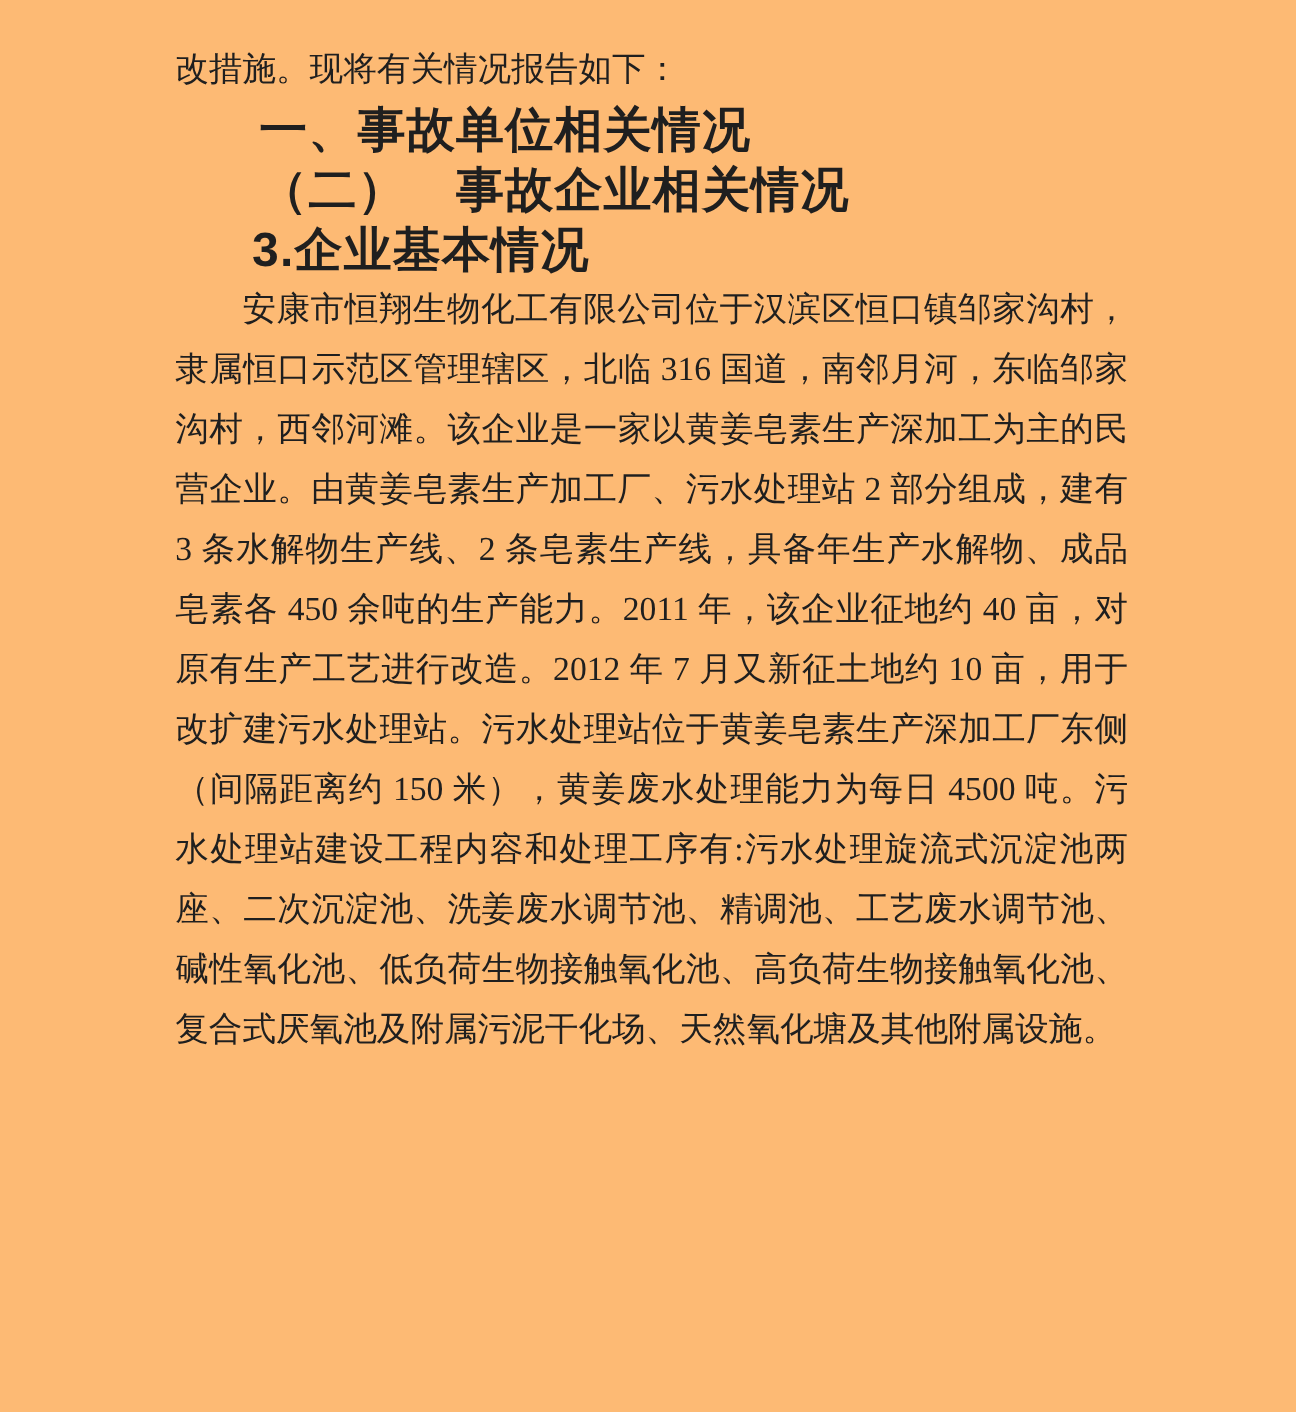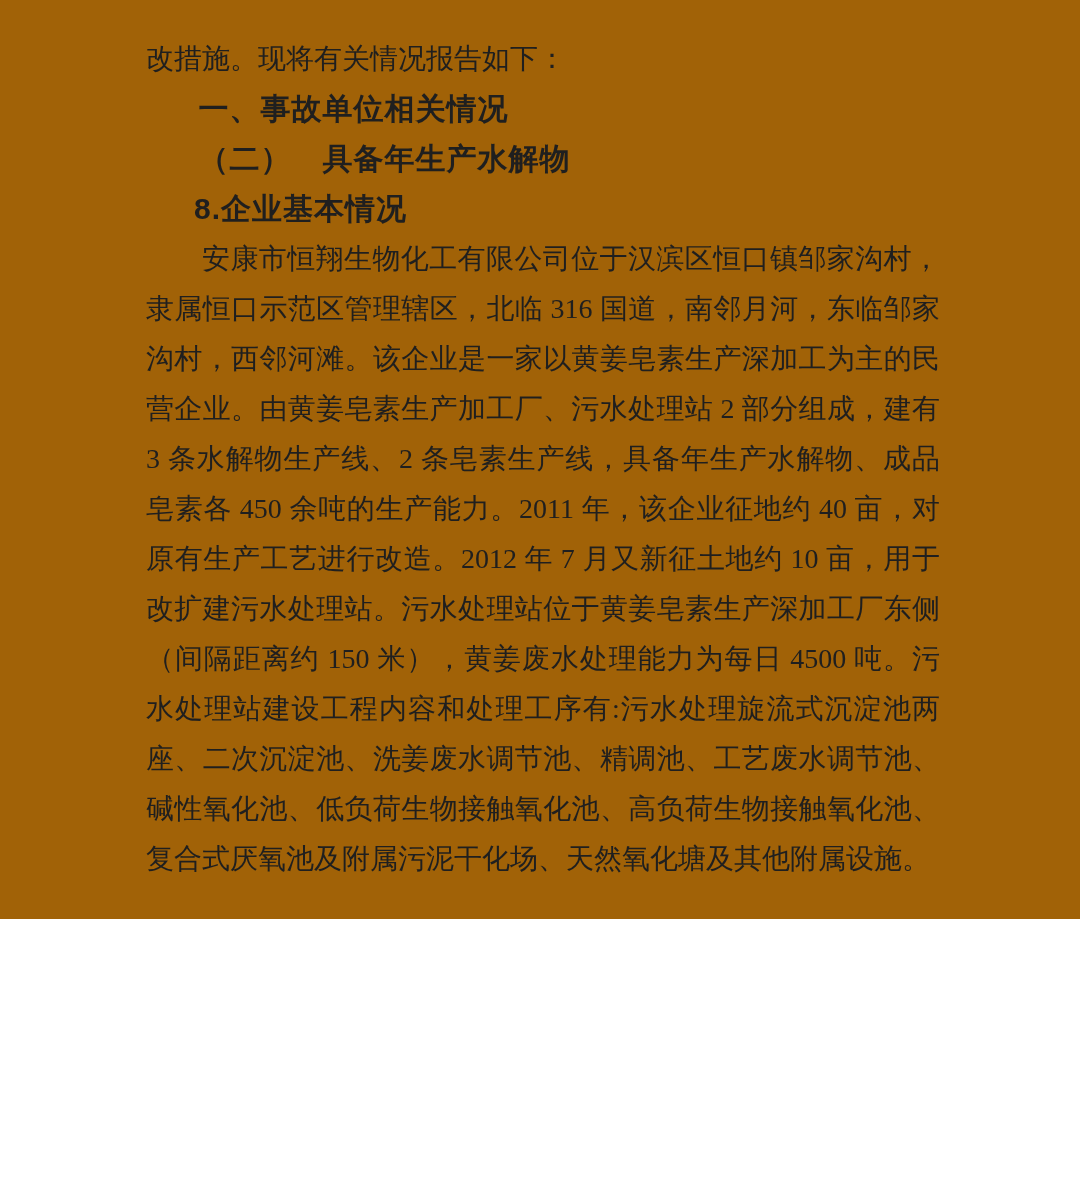--- a/index.html
+++ b/index.html
@@ -3,22 +3,22 @@
 <meta charset="utf-8">
 <style>
   html, body {
     margin: 0;
     padding: 0;
     background: #ffffff;
   }
   .page {
     position: relative;
     width: 1080px;
-    height: 919px;
-    background: #a16207;
+    height: 1177px;
+    background: #fdba74;
     box-sizing: border-box;
     padding: 34px 140px 0 146px;
     color: #1f1f1f;
     font-family: "Liberation Serif", "DejaVu Serif", serif;
     font-size: 28px;
     line-height: 50px;
     overflow: hidden;
   }
   .para {
     margin: 0;
@@ -28,21 +28,21 @@
     word-break: break-all;
     white-space: pre-wrap;
   }
   .para.no-indent {
     text-indent: 0;
   }
   .heading {
     margin: 0;
     padding-left: 1.75em;
     font-weight: 700;
-    font-size: 30px;
+    font-size: 40px;
     line-height: 50px;
     letter-spacing: 1px;
     white-space: pre-wrap;
   }
   .heading.hei {
     font-family: "Liberation Sans", "DejaVu Sans", sans-serif;
   }
   .heading.kai {
     font-family: "Liberation Serif", "DejaVu Serif", serif;
   }
@@ -53,18 +53,18 @@
 </head>
 <body>
 
 <div class="page">
   <p class="para no-indent">改措施。现将有关情况报告如下：</p>
 
   <h2 class="heading hei">一、事故单位相关情况</h2>
 
 
 
-  <h3 class="heading kai">（二）　具备年生产水解物</h3>
+  <h3 class="heading kai">（二）　事故企业相关情况</h3>
 
-  <h4 class="heading hei numbered">8.企业基本情况</h4>
+  <h4 class="heading hei numbered">3.企业基本情况</h4>
 
   <p class="para">安康市恒翔生物化工有限公司位于汉滨区恒口镇邹家沟村，隶属恒口示范区管理辖区，北临 316 国道，南邻月河，东临邹家沟村，西邻河滩。该企业是一家以黄姜皂素生产深加工为主的民营企业。由黄姜皂素生产加工厂、污水处理站 2 部分组成，建有 3 条水解物生产线、2 条皂素生产线，具备年生产水解物、成品皂素各 450 余吨的生产能力。2011 年，该企业征地约 40 亩，对原有生产工艺进行改造。2012 年 7 月又新征土地约 10 亩，用于改扩建污水处理站。污水处理站位于黄姜皂素生产深加工厂东侧（间隔距离约 150 米），黄姜废水处理能力为每日 4500 吨。污水处理站建设工程内容和处理工序有:污水处理旋流式沉淀池两座、二次沉淀池、洗姜废水调节池、精调池、工艺废水调节池、碱性氧化池、低负荷生物接触氧化池、高负荷生物接触氧化池、复合式厌氧池及附属污泥干化场、天然氧化塘及其他附属设施。</p>
 </div>
 
 </body></html>

